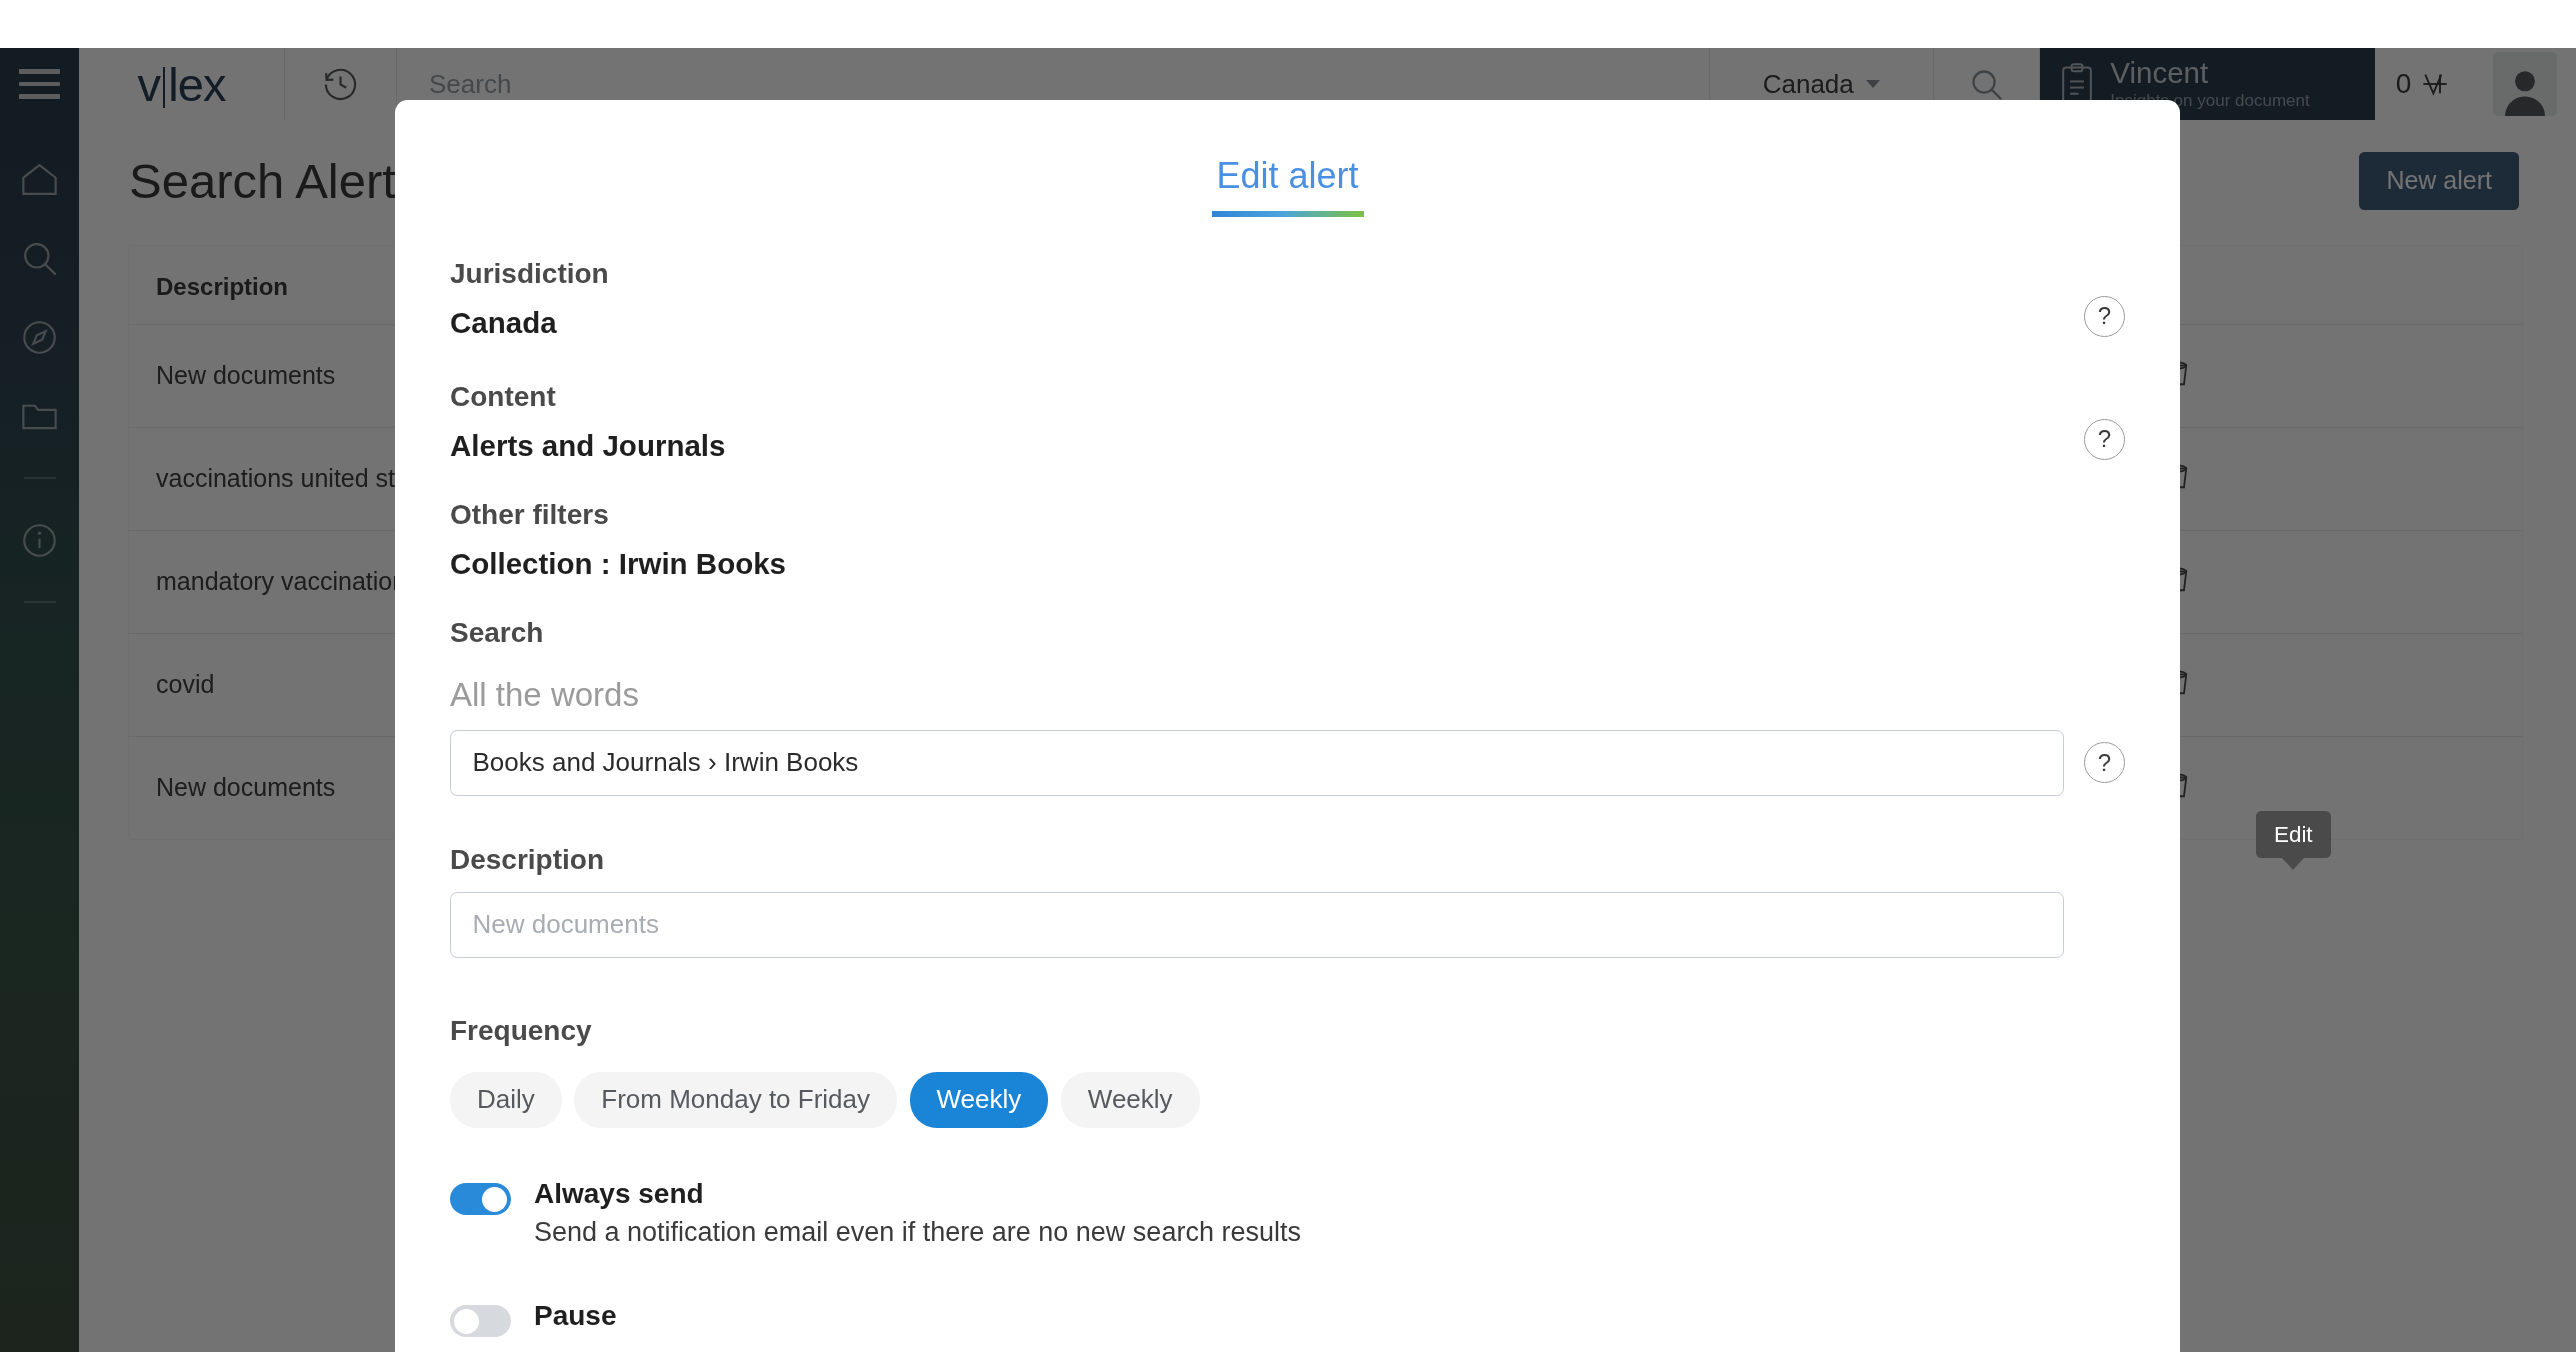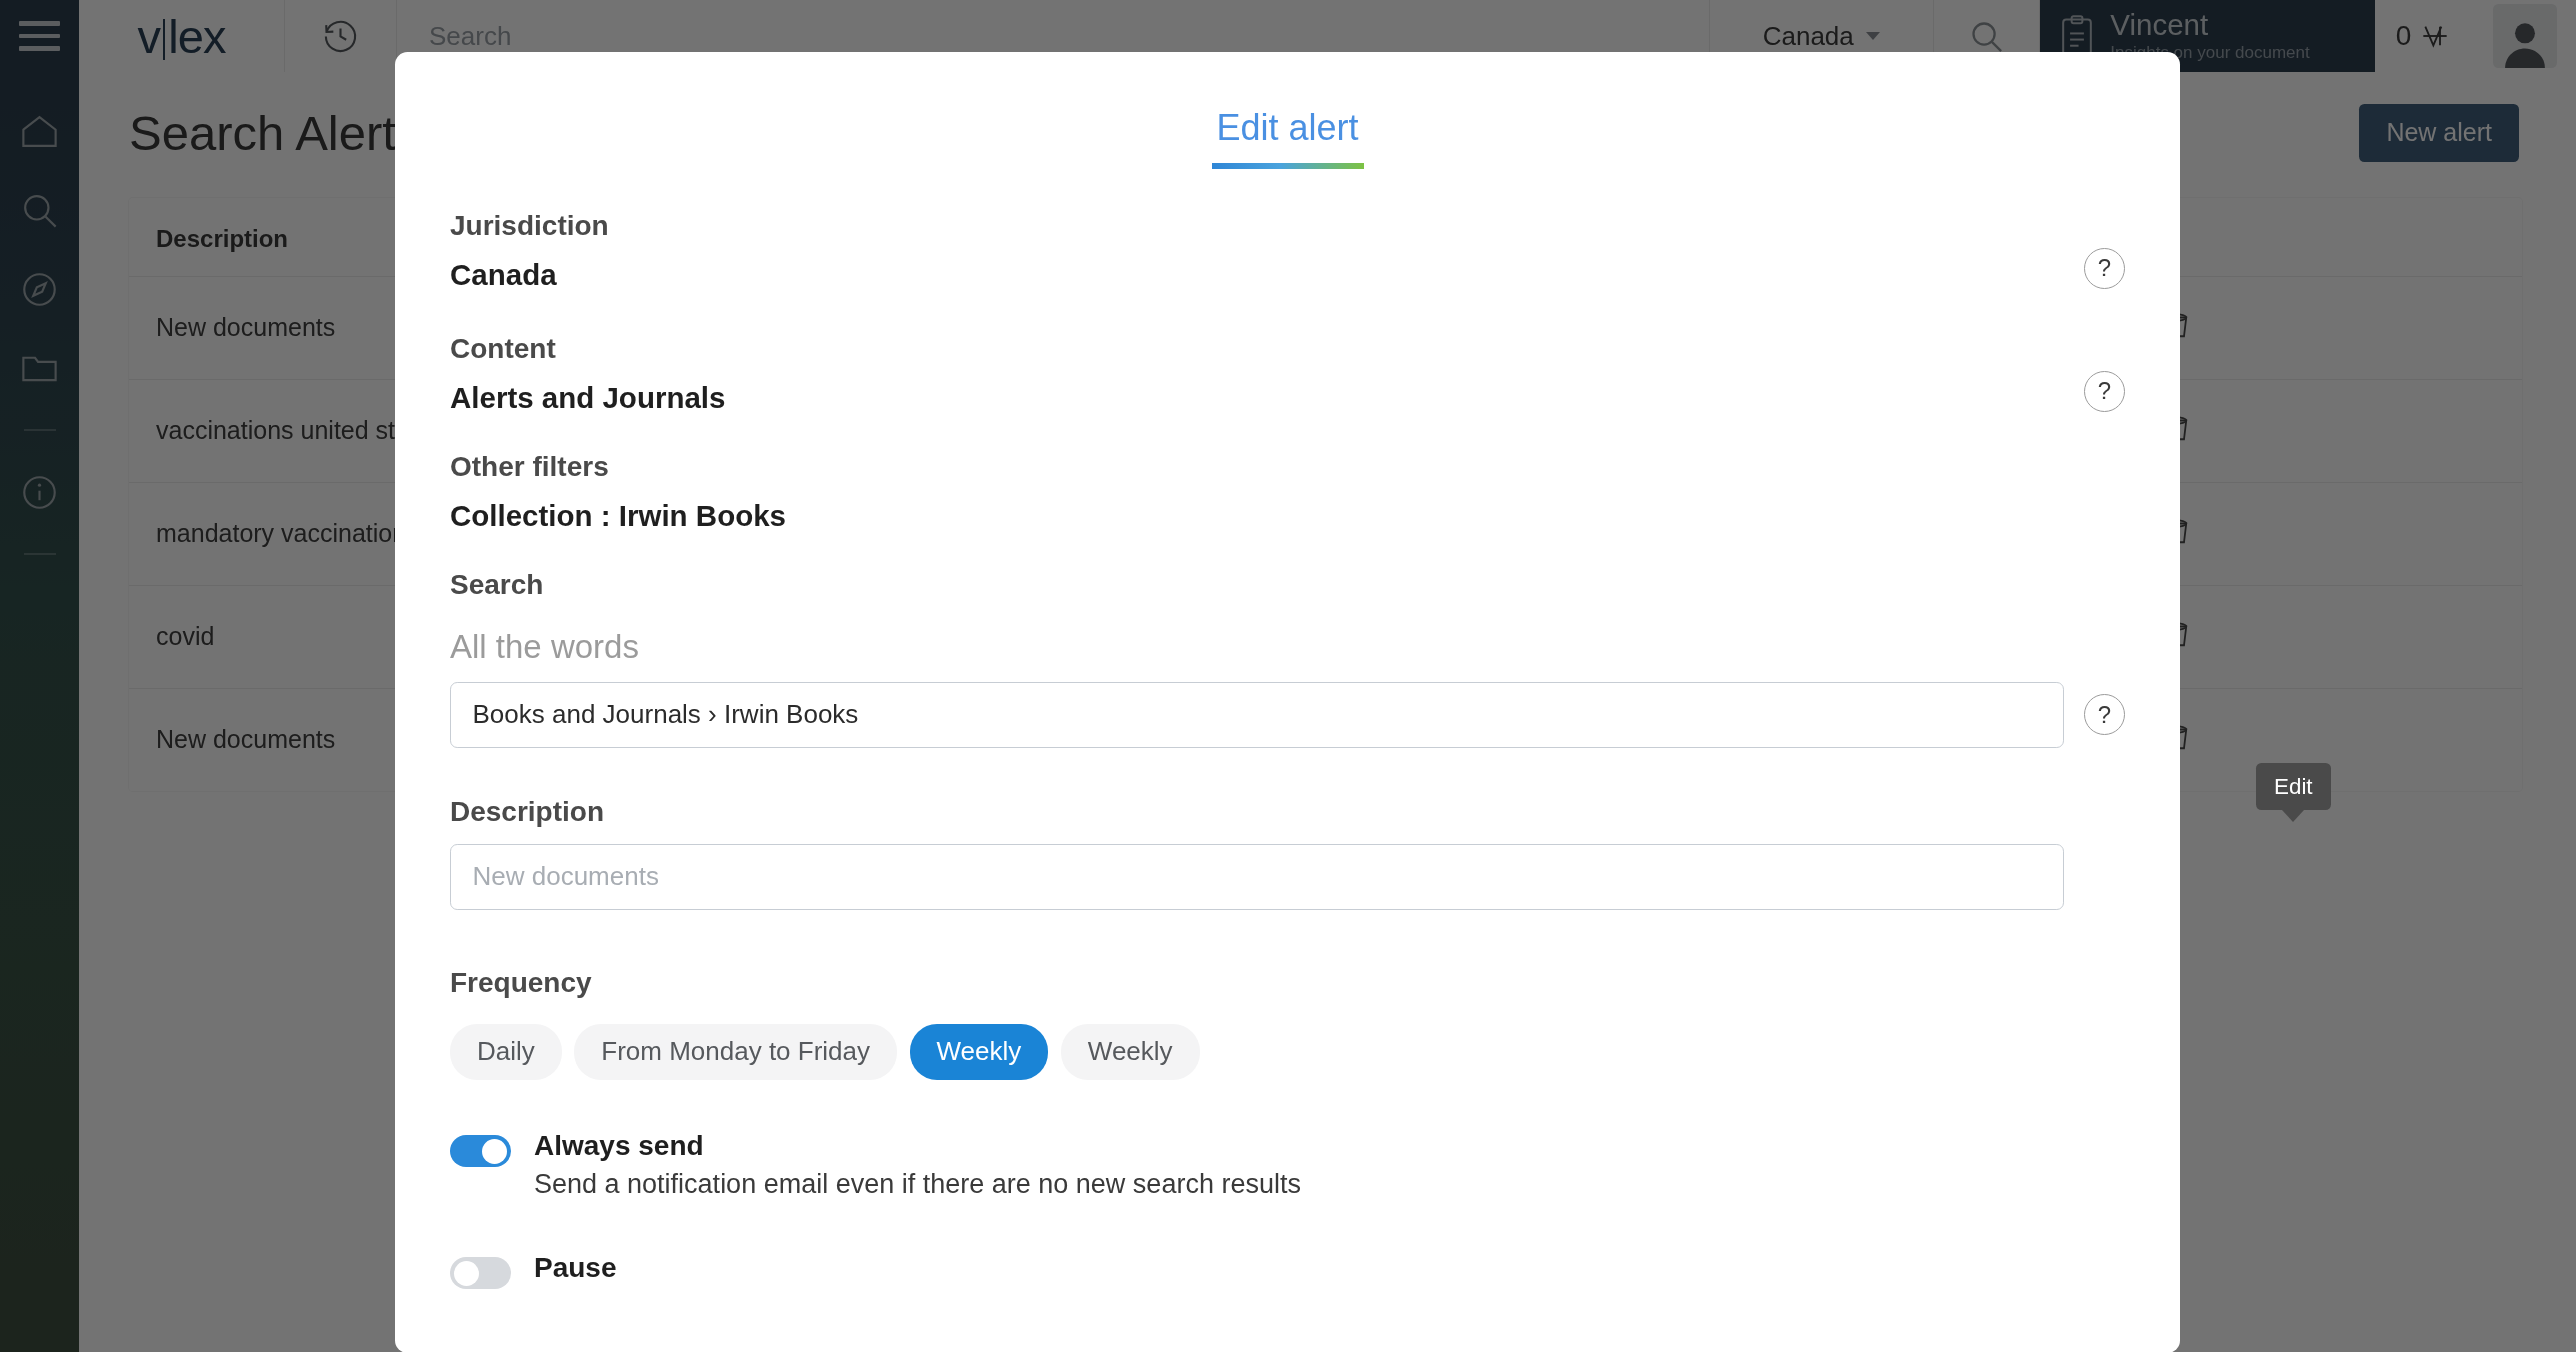--- a/index.html
+++ b/index.html
@@ -4,21 +4,21 @@
 <style>
   * { box-sizing: border-box; margin: 0; padding: 0; }
   html, body {
     width: 2576px; height: 1352px;
     overflow: hidden;
     font-family: "Liberation Sans", sans-serif;
     background: #ffffff;
   }
 
   
-  #page-root { position: absolute; inset: 0; background: #4c1d95; }
+  #page-root { position: absolute; inset: 0; background: #4c1d95; margin-top: 48px; }
 
   .dim-overlay {
     position: absolute; inset: 0;
     background: rgba(0,0,0,0.55);
     z-index: 50;
   }
 
   
   .topbar {
     position: absolute; top: 0; left: 0; width: 2576px; height: 72px;

